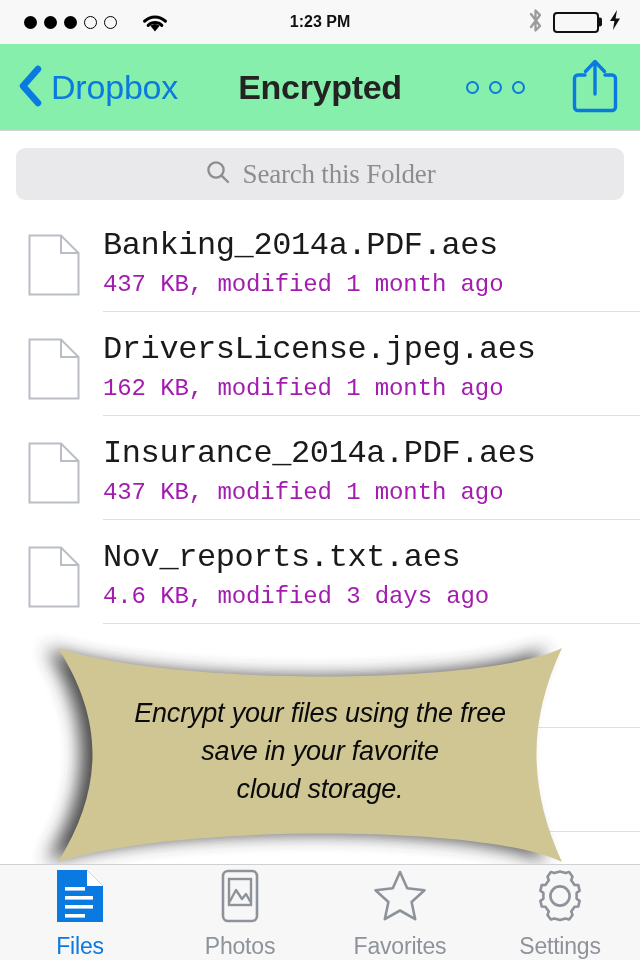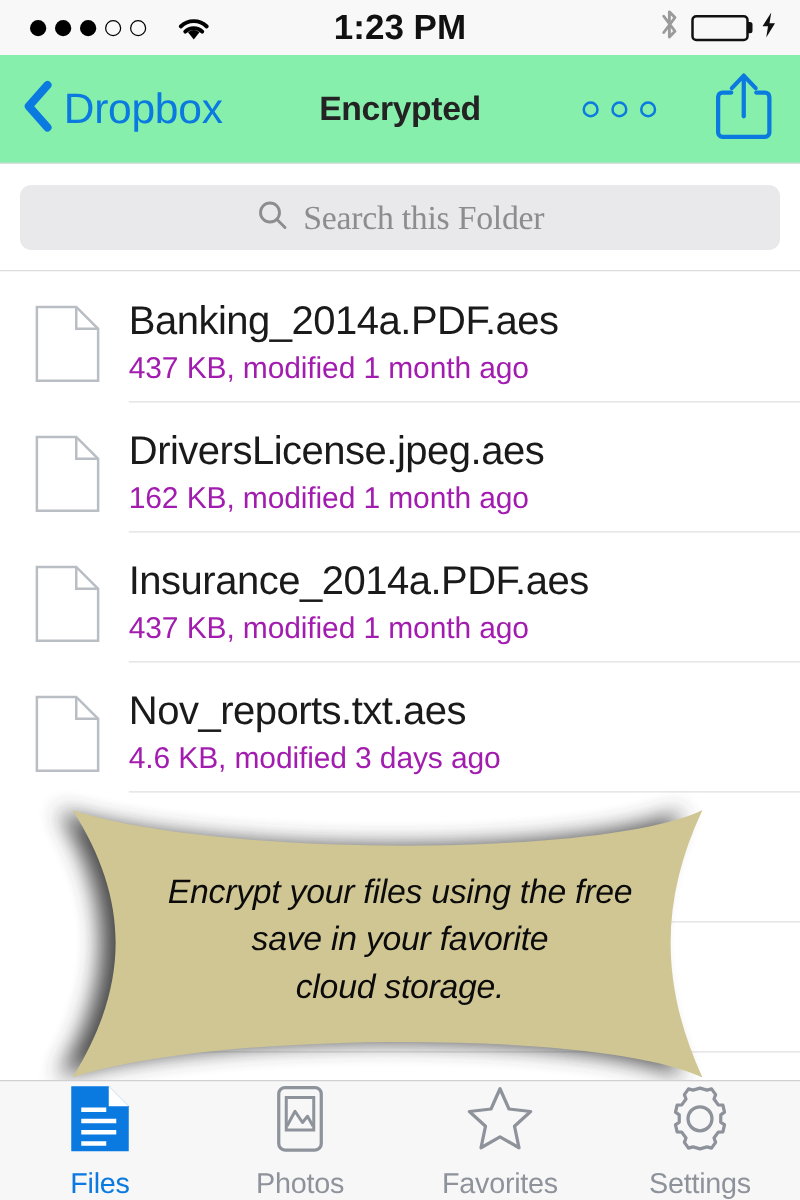--- a/index.html
+++ b/index.html
@@ -18,21 +18,21 @@
     background:#f8f8f8;
     display:flex; align-items:center;
   }
   .sb-left{ position:absolute; left:24px; top:0; height:44px; display:flex; align-items:center; gap:7px; }
   .sig-dot{ width:13px; height:13px; border-radius:50%; background:#000; }
   .sig-dot.empty{ background:transparent; border:1.8px solid #000; }
   .sb-wifi{ position:absolute; left:140px; top:0; height:44px; display:flex; align-items:center; }
   .sb-time{
     position:absolute; left:0; top:0; width:640px; height:44px;
     display:flex; align-items:center; justify-content:center;
-    font-size:28px; font-weight:bold; color:#111; letter-spacing:0px;
+    font-size:16px; font-weight:bold; color:#111; letter-spacing:0px;
   }
   .sb-right{ position:absolute; right:18px; top:0; height:44px; display:flex; align-items:center; gap:9px; }
   .batt{
     width:46px; height:21px; border:2px solid #111; border-radius:4px;
     padding:2px; position:relative;
   }
   .batt-fill{ height:100%; border-radius:1px; }
   .batt-cap{
     position:absolute; right:-5px; top:50%; transform:translateY(-50%);
     width:4px; height:9px; background:#111; border-radius:0 2px 2px 0;
@@ -45,21 +45,21 @@
     border-bottom:1px solid #d4d4d6;
   }
   .nav-back{
     position:absolute; left:18px; top:0; height:87px;
     display:flex; align-items:center; gap:8px; cursor:pointer;
   }
   .nav-back-label{ font-size:34px; color:#0a7ae0; letter-spacing:-0.2px; }
   .nav-title{
     position:absolute; left:0; top:0; width:640px; height:87px;
     display:flex; align-items:center; justify-content:center;
-    font-size:27px; font-weight:bold; color:#232323; letter-spacing:-0.3px;
+    font-size:34px; font-weight:bold; color:#232323; letter-spacing:-0.3px;
   }
   .nav-more{
     position:absolute; left:466px; top:0; height:87px;
     display:flex; align-items:center; gap:10px; cursor:pointer;
   }
   .more-dot{
     width:13px; height:13px; border-radius:50%;
     border:2.2px solid #0a7ae0; background:transparent;
   }
   .nav-share{
@@ -76,21 +76,21 @@
   }
   .search-field{
     position:absolute; left:16px; top:17px; width:608px; height:52px;
     background:#e9e9eb; border-radius:9px;
     display:flex; align-items:center; justify-content:center; gap:12px;
     cursor:text;
   }
   .search-ph{ font-size:27px; color:#8c8c91; letter-spacing:-0.2px; }
 
   
-  .list{ position:absolute; left:0; top:218px; width:640px; height:647px; background:#fff; }
+  .list{ position:absolute; left:0; top:208px; width:640px; height:647px; background:#fff;font-family:Liberation Mono, monospace; }
   .row{ position:relative; height:104px; cursor:pointer; }
   .row-icon{ position:absolute; left:28px; top:26px; }
   .row-text{ position:absolute; left:103px; top:17px; right:10px; }
   .row-name{ font-size:32px; color:#1a1a1a; letter-spacing:-0.4px; line-height:42px; white-space:nowrap; }
   .row-meta{ font-size:24px; color:#a21caf; letter-spacing:-0.1px; line-height:34px; margin-top:1px; }
   .row-sep{ position:absolute; left:103px; right:0; bottom:0; height:1px; background:#dfdfdf; }
   .empty-row{ position:relative; height:104px; }
   .empty-row .row-sep{ left:103px; }
 
   

